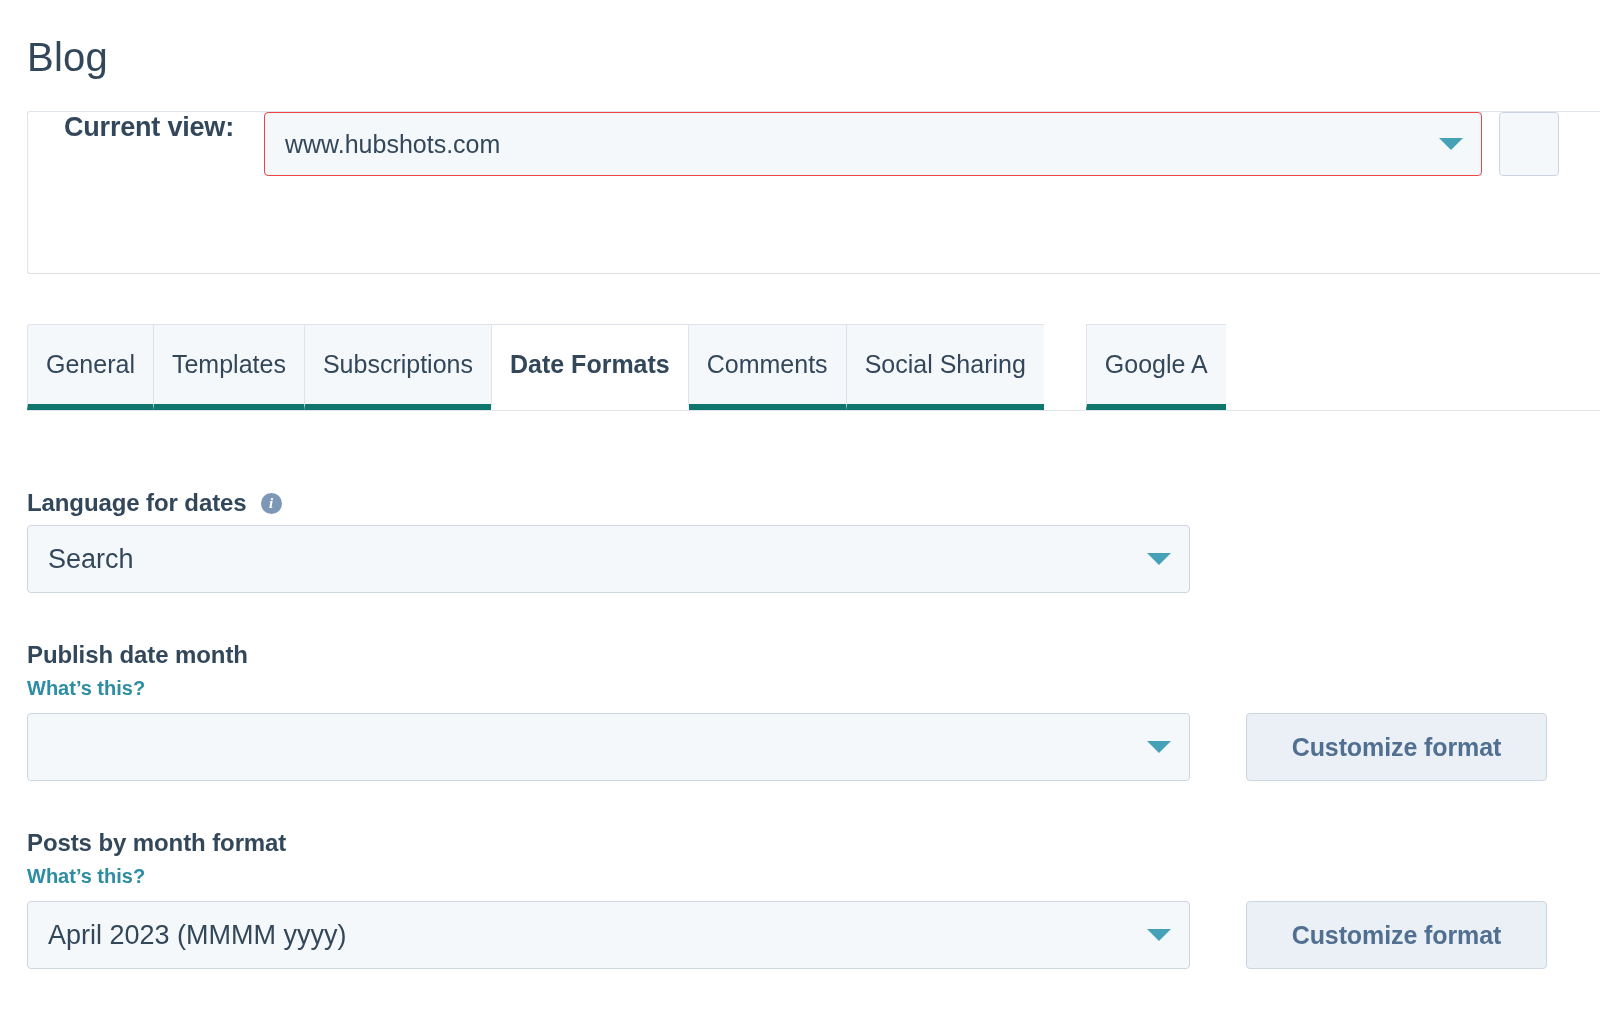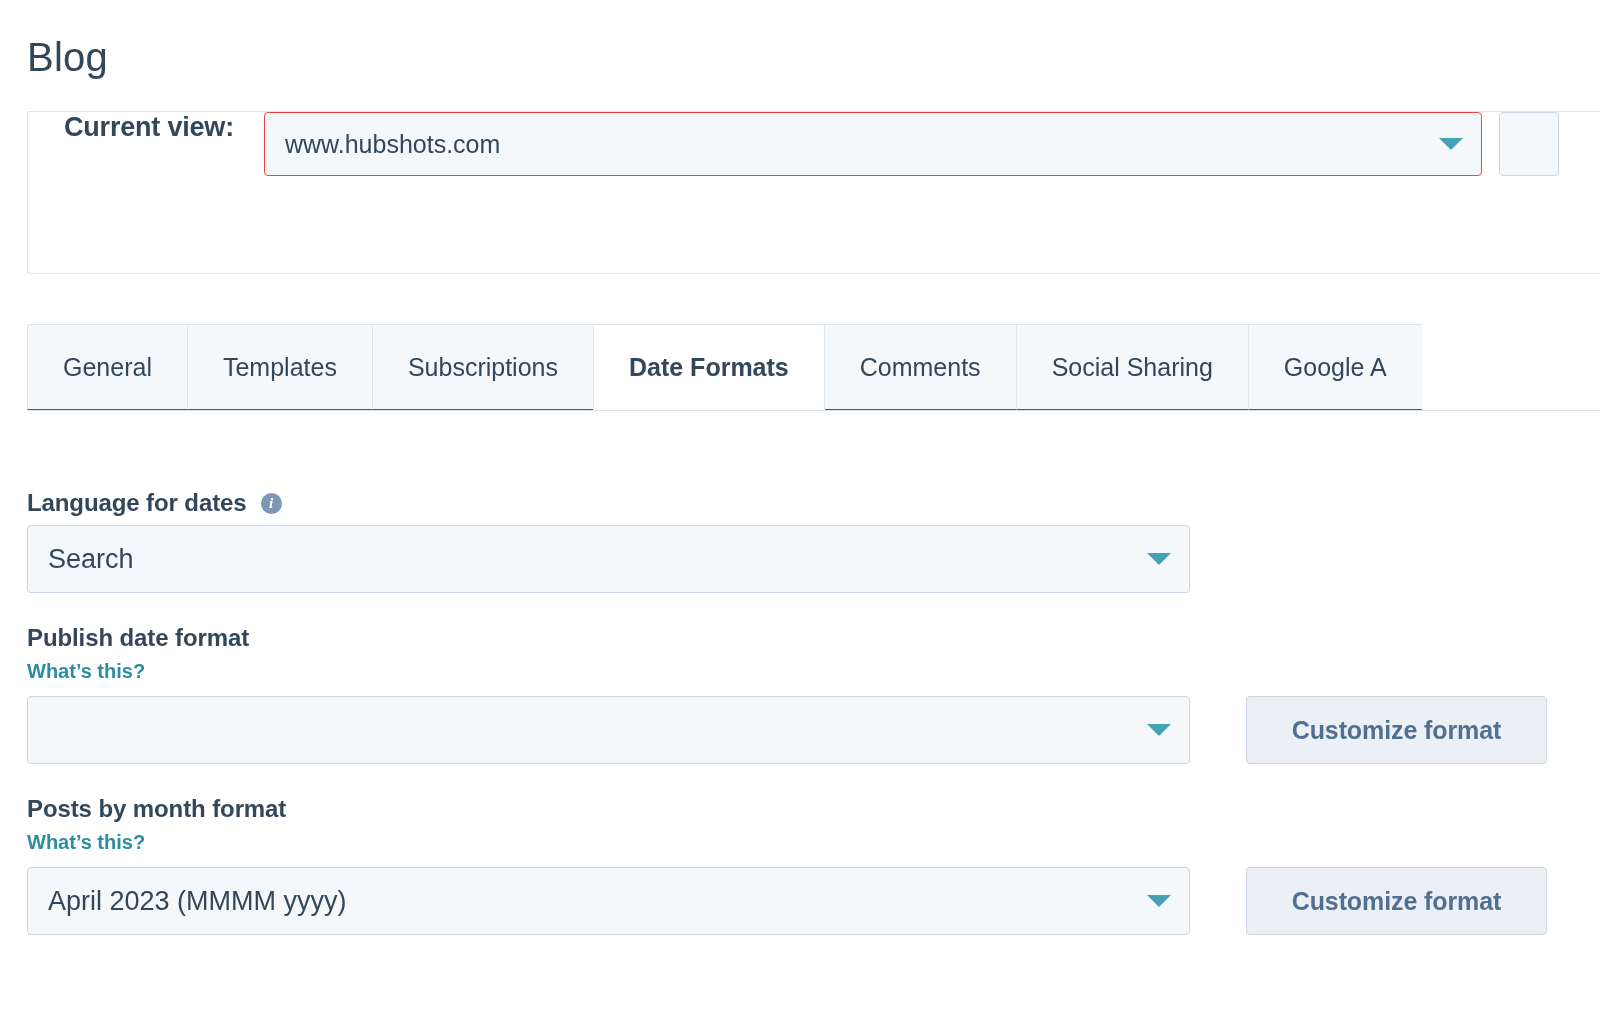--- a/index.html
+++ b/index.html
@@ -110,24 +110,24 @@
     border-bottom: 1px solid #dfe3eb;
     width: 1573px;
     overflow: hidden;
   }
   .tab {
     height: 86px;
     box-sizing: border-box;
     display: flex;
     align-items: center;
     justify-content: center;
-    padding: 0 35px;
+    padding: 0 18px;
     background: #f5f8fa;
     border: 1px solid #dfe3eb;
-    border-bottom: 1px solid #0f766e;
+    border-bottom: 6px solid #0f766e;
     border-right: none;
     font-size: 25px;
     font-weight: 400;
     color: #33475b;
     white-space: nowrap;
     cursor: pointer;
   }
   .tab:first-child {
     border-radius: 3px 0 0 0;
   }
@@ -135,28 +135,29 @@
     background: #ffffff;
     border-bottom-color: #ffffff;
     font-weight: 700;
     border-right: 1px solid #dfe3eb;
   }
   .tab.active + .tab {
     border-left: none;
   }
   .tab.last-visible {
     border-right: none;
+    margin-left: 42px;
   }
 
   
   .form {
     margin-top: 78px;
   }
   .field {
-    margin-bottom: 3px;
+    margin-bottom: 20px;
   }
   .field-label {
     font-size: 24px;
     font-weight: 700;
     color: #33475b;
     display: flex;
     align-items: center;
     margin-bottom: 8px;
     letter-spacing: -0.1px;
   }
@@ -270,21 +271,21 @@
           <span class="val">Search</span>
           <span class="caret"></span>
         </div>
       </div>
     </div>
 
     <div class="spacer-sm"></div>
 
     <div class="field">
       <div class="field-label">
-        <span>Publish date format</span>
+        <span>Publish date month</span>
       </div>
       <a class="whats-this">What’s this?</a>
       <div class="row">
         <div class="select">
           <span class="caret"></span>
         </div>
         <button class="btn">Customize format</button>
       </div>
     </div>
 

